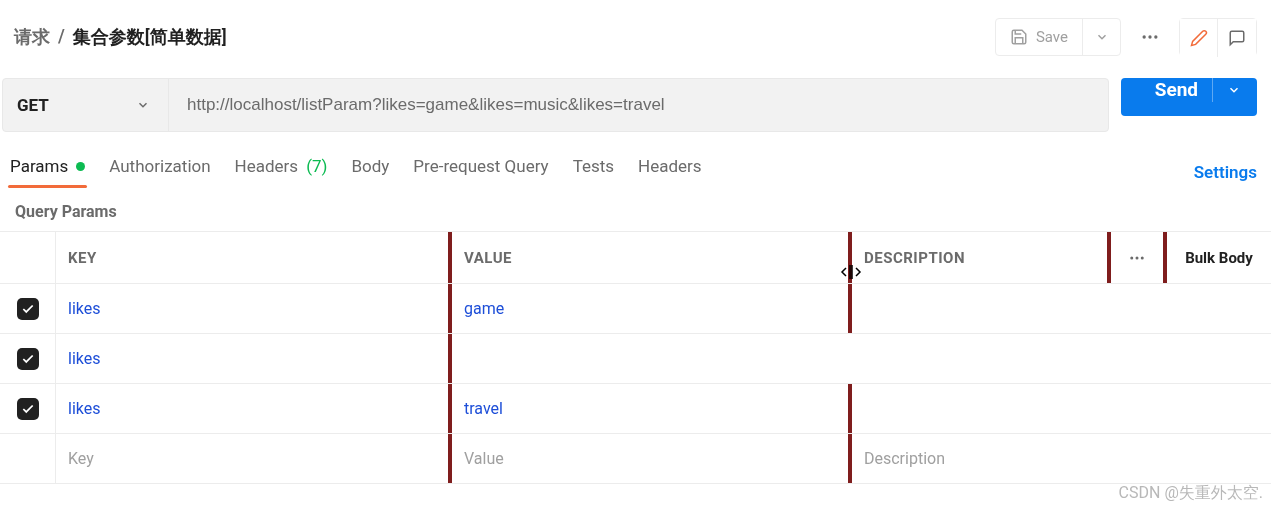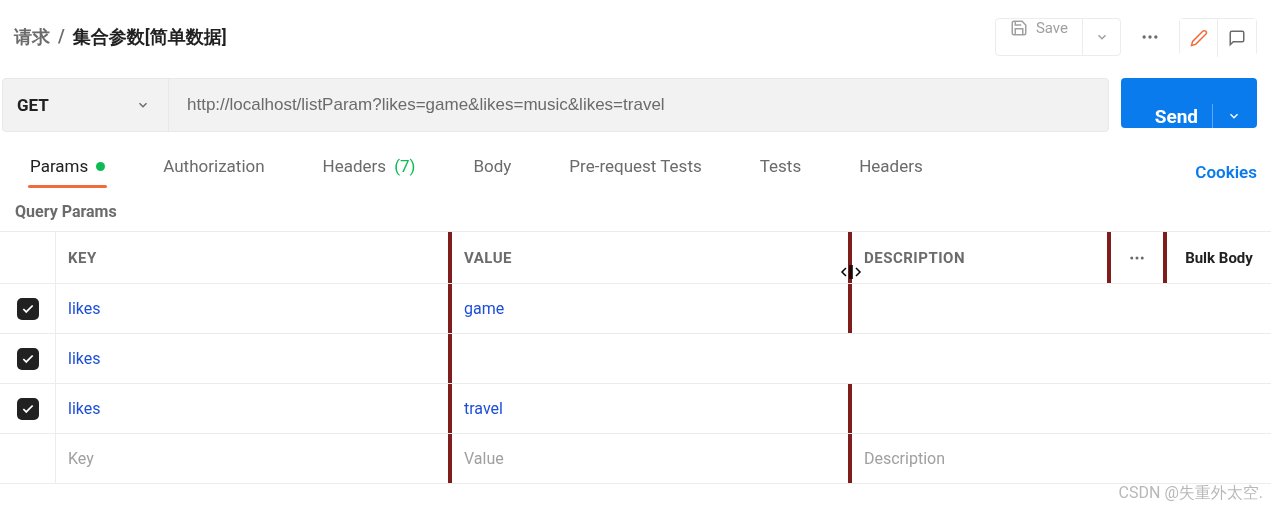--- a/index.html
+++ b/index.html
@@ -36,21 +36,21 @@
     .save-group {
       display: flex;
       align-items: center;
       border: 1px solid #ececec;
       border-radius: 4px;
       height: 38px;
       background: #fff;
       color: #a0a0a0;
     }
     .save-btn {
-      display: flex; gap: 8px;
+      display: flex; align-items: center; gap: 8px;
       padding: 0 14px; font-size: 15px; height: 100%;
     }
     .save-chev { border-left: 1px solid #ececec; width: 38px; height: 100%; display:flex; align-items:center; justify-content:center;}
     .icon-btn {
       width: 38px; height: 38px; display:flex; align-items:center; justify-content:center;
       border: 1px solid #ececec; border-radius:4px; background:#fff; color:#6b6b6b;
     }
     .more-btn { width:38px; height:38px; display:flex; align-items:center; justify-content:center; color:#6b6b6b;}
     .box-actions { display:flex; border:1px solid #ececec; border-radius:4px; height:38px;}
     .box-actions .icon-btn { border:none; border-radius:0; }
@@ -67,31 +67,31 @@
     .method-select {
       width:166px; display:flex; align-items:center; justify-content:space-between;
       padding: 0 18px 0 14px; font-weight:700; font-size:17px; color:#212121;
       border-right:1px solid #e8e8e8;
     }
     .url-input {
       flex:1; border:none; background:transparent; outline:none;
       font-size:17px; color:#6b6b6b; padding:0 18px;
     }
     .send-btn {
-      display:flex; align-items:flex-end; gap:14px;
+      display:flex; align-items:flex-start; gap:14px;
       background:#097bed; color:#fff; border-radius:4px;
-      padding: 0 16px 0 34px; font-size:19px; font-weight:700; height:50px;
+      padding: 0 16px 0 34px; font-size:19px; font-weight:700; height:38px;
     }
     .send-chev { border-left:1px solid rgba(255,255,255,0.35); padding-left:14px; height:24px; display:flex; align-items:center;}
     
     .tabs-row {
       display:flex; align-items:center; justify-content:space-between;
       padding: 24px 14px 0 8px;
     }
-    .tabs { display:flex; gap:54px; font-size:17px; color:#6b6b6b;margin-left:20px;}
+    .tabs { display:flex; gap:20px; font-size:17px; color:#6b6b6b;}
     .tab { display:flex; align-items:center; gap:8px; padding: 0 2px 12px 2px; position:relative; cursor:pointer;}
     .tab.active { color:#212121; }
     .tab.active::after {
       content:""; position:absolute; left:0; right:0; bottom:0; height:3px;
       background:#f26b3a; border-radius:2px;
     }
     .dot { width:9px; height:9px; border-radius:50%; background:#0cbb52; }
     .count { color:#0cbb52; }
     .cookies-link { color:#097bed; font-size:17px; font-weight:600; }
     
@@ -223,30 +223,30 @@
       <span>Authorization</span>
     </div>
     <div class="tab">
       <span>Headers</span>
       <span class="count">(7)</span>
     </div>
     <div class="tab">
       <span>Body</span>
     </div>
     <div class="tab">
-      <span>Pre-request Tests</span>
+      <span>Pre-request Query</span>
     </div>
     <div class="tab">
       <span>Tests</span>
     </div>
     <div class="tab">
       <span>Headers</span>
     </div>
   </div>
-  <div class="cookies-link">Cookies</div>
+  <div class="cookies-link">Settings</div>
 </div>
 
 <div class="section-label">Query Params</div>
 
 <div class="params-table">
   <div class="row hrow">
     <div class="cell c-check"></div>
     <div class="cell c-key hcell">KEY</div>
     <div class="cell c-val hcell">VALUE</div>
     <div class="cell c-desc hcell">DESCRIPTION</div>

